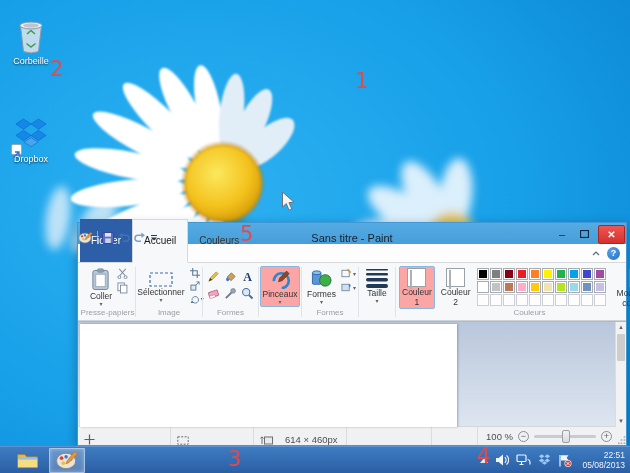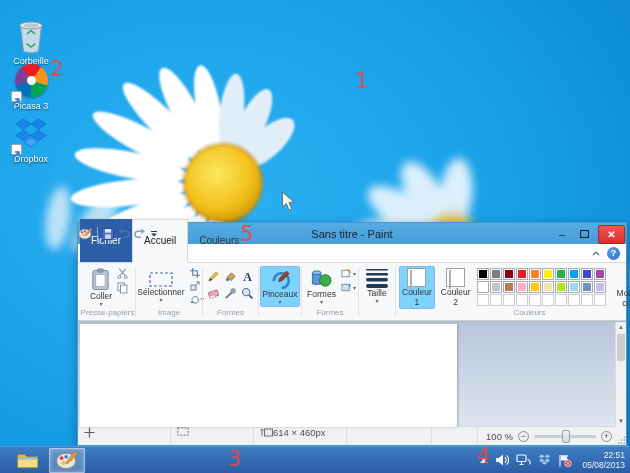--- a/index.html
+++ b/index.html
@@ -16,21 +16,21 @@
     box-shadow:0 1px 2px rgba(0,0,0,.4); position:relative; }
   .picasa-circle::after { content:""; position:absolute; left:12px; top:12px; width:9px; height:9px; border-radius:50%; background:#fff; }
   .sc-badge { position:absolute; left:-2px; bottom:-2px; width:11px; height:11px; background:#fff; border:1px solid #9aa6b2; border-radius:2px; }
 
   
   .ann { position:absolute; color:#e4494d; font-family:"DejaVu Sans", sans-serif; font-size:21px; font-weight:500; line-height:21px; z-index:60; }
 
   
   .paint { position:absolute; left:77px; top:222px; width:550px; height:224px; background:#f7f8f9;
     border:1px solid #3f97d6; box-shadow:0 3px 10px rgba(0,25,55,.35); z-index:20; }
-  .titlebar { height:21px; background:linear-gradient(#55abe2,#469eda); display:flex; align-items:center; position:relative; }
+  .titlebar { height:21px; background:linear-gradient(#55abe2,#469eda); display:flex; align-items:flex-end; position:relative; }
   .qat { display:flex; align-items:center; gap:4px; z-index:2; }
   .qat .sep { width:1px; height:13px; background:rgba(255,255,255,.45); }
   .wtitle { position:absolute; left:0; right:0; text-align:center; font-size:11px; color:#16202a; }
   .wctrl { margin-left:auto; display:flex; align-items:center; z-index:2; height:100%; }
   .wbtn { width:22px; height:100%; display:flex; align-items:center; justify-content:center; color:#14253a; font-size:11px; }
   .wbtn.close { width:27px; height:19px; margin:1px 1px 0 3px; background:linear-gradient(#ef5653,#d3322e); border:1px solid #b02420; border-radius:2px; color:#fff; font-size:10px; font-weight:bold; }
 
   .tabrow { height:19px; background:#fdfdfd; border-bottom:1px solid #d6d8da; display:flex; align-items:flex-end; padding-left:2px; position:relative; }
   .tab { font-size:10px; padding:12px 11px; line-height:18px; color:#333; }
   .tab.file { background:#2d5fa8; color:#fff; line-height:19px; }
@@ -39,40 +39,40 @@
   .help-circ { width:13px; height:13px; border-radius:50%; background:radial-gradient(circle at 35% 30%, #5aa2ec, #1f6ec4); color:#fff; font-size:9px; font-weight:bold; text-align:center; line-height:13px; }
 
   .ribbon { height:58px; display:flex; background:#f7f8f9; border-bottom:1px solid #cfd3d8; padding:1px 0 0 2px; }
   .rgroup { display:flex; flex-direction:column; flex:none; }
   .gbody { height:44px; display:flex; align-items:flex-start; justify-content:center; gap:2px; padding-top:2px; }
   .glabel { height:12px; font-size:8px; color:#9aa0a6; text-align:center; line-height:10px; white-space:nowrap; overflow:hidden; }
   .gsep { width:1px; background:#e0e3e7; margin:3px 0; flex:none; }
   .bigbtn { display:flex; flex-direction:column; align-items:center; padding:1px 2px; border:1px solid transparent; border-radius:2px;justify-content:space-between; }
   .bigbtn .blabel { font-size:8.5px; color:#333; line-height:9px; margin-top:1px; white-space:nowrap; }
   .dd { font-size:6px; color:#666; line-height:6px; }
-  .bigbtn.hl { background:#7dd3fc; border-color:#8ab6e0; }
+  .bigbtn.hl { background:#fca5a5; border-color:#8ab6e0; }
   .smallcol { display:flex; flex-direction:column; gap:3px; padding-top:2px; }
   .toolgrid { display:grid; grid-template-columns:repeat(3,15px); grid-auto-rows:15px; gap:2px; padding-top:3px; align-items:center; justify-items:center; }
   .texttool { font-family:"Liberation Serif", serif; font-weight:bold; font-size:12px; color:#1c3e7a; line-height:12px; }
   .srow { display:flex; align-items:center; gap:1px; }
 
   .swbox { width:19px; height:19px; border:1px solid #98a0a8; background:#fff; padding:2px; }
   .swbox .swin { width:100%; height:100%; border:1px solid #aab0b6; }
   .palette { display:grid; grid-template-columns:repeat(10,13px); grid-auto-rows:13px; margin-top:2px; }
   .swatch { width:12px; height:12px; border:1px solid #a8adb4; box-shadow:inset 0 0 0 1px #fff; }
   .swatch.empty { border-color:#cbcfd4; background:#fdfdfd; }
 
   .canvas-area { position:relative; height:105px; background:linear-gradient(#b9c7db,#dde5f0); border-top:1px solid #aeb8c6; }
   .canvas { position:absolute; left:2px; top:2px; width:377px; height:103px; background:#fff; box-shadow:1px 0 2px rgba(80,100,130,.45); }
   .vscroll { position:absolute; right:0; top:0; width:11px; height:105px; background:#f2f2f2; border-left:1px solid #dcdcdc; }
   .vs-arr { position:absolute; left:0; width:10px; height:11px; text-align:center; font-size:6px; color:#63676d; line-height:11px; }
   .vs-thumb { position:absolute; left:1px; top:12px; width:8px; height:27px; background:#cdcdcd; border-radius:1px; }
 
   .statusbar { height:19px; background:#f0f1f2; border-top:1px solid #d5d7da; display:flex; align-items:center; font-size:9.5px; color:#4a4e54; }
-  .sb-sec { display:flex; align-items:flex-start; gap:0; padding-left:6px; height:100%; flex:none; }
+  .sb-sec { display:flex; align-items:flex-end; gap:12px; padding-left:6px; height:100%; flex:none; }
   .sb-sep { width:1px; height:100%; background:#dadcdf; flex:none; }
   .sb-zoom { display:flex; align-items:center; gap:5px; padding:0 4px 0 8px; }
   .zbtn { width:11px; height:11px; border:1px solid #8a8f96; border-radius:50%; font-size:9px; line-height:9px; text-align:center; color:#5a5f66; }
   .ztrack { position:relative; width:62px; height:3px; background:#c8ccd2; border-radius:2px; }
   .zthumb { position:absolute; left:28px; top:-5px; width:8px; height:13px; background:linear-gradient(#f2f3f5,#d8dadd); border:1px solid #9aa0a8; border-radius:2px; }
   .grip { width:8px; height:19px; margin-left:2px; }
 
   
   .taskbar { position:absolute; left:0; top:446px; width:630px; height:27px;
     background:linear-gradient(#3e7cc2,#2a5ea4); border-top:1px solid rgba(140,190,240,.55); display:flex; align-items:center; z-index:40; }
@@ -156,31 +156,20 @@
       <svg width="34" height="36" viewBox="0 0 34 36">
         <path d="M6.5 7 L9.5 32.5 q7.5 3 15 0 L27.5 7" fill="rgba(214,226,236,.88)" stroke="#8a98a6"></path>
         <ellipse cx="17" cy="6.5" rx="11" ry="3.4" fill="#eef3f8" stroke="#8a98a6"></ellipse>
         <ellipse cx="17" cy="6.5" rx="8" ry="2.2" fill="#b9c7d4"></ellipse>
         <path d="M13 15 l4-3.5 4 3.5 M21.5 24.5 l-4.5 3.5 -4.5-3.5" stroke="#3f9b4f" fill="none" stroke-width="1.5"></path>
       </svg>
     </div>
     <span class="lbl">Corbeille</span>
   </div>
 
-  <div class="dicon" style="top:63px">
-    <div class="art">
-      <div class="picasa-circle"></div>
-      <div class="sc-badge">
-        <svg width="9" height="9" viewBox="0 0 9 9">
-            <path d="M1.5 7.5 L6.5 2.5 M3 2 h4 v4" stroke="#2f6ad8" fill="none" stroke-width="1.3"></path>
-          </svg>
-      </div>
-    </div>
-    <span class="lbl">Picasa 3</span>
-  </div>
 
   <div class="dicon" style="top:117px">
     <div class="art">
       <svg width="34" height="34" viewBox="0 0 36 34">
         <g fill="#1487e8" stroke="#0b66c0" stroke-width="0.6">
           <path d="M10 1 L18 6.5 L10 12 L2 6.5 Z"></path>
           <path d="M26 1 L34 6.5 L26 12 L18 6.5 Z"></path>
           <path d="M10 13 L18 18.5 L10 24 L2 18.5 Z"></path>
           <path d="M26 13 L34 18.5 L26 24 L18 18.5 Z"></path>
           <path d="M10.5 25.5 L18 30.5 L25.5 25.5 L18 20.8 Z" fill="#4aa3f0"></path>

